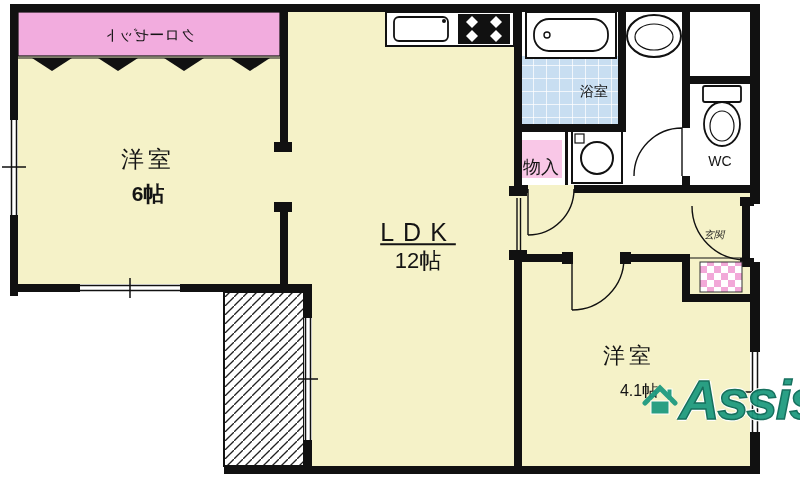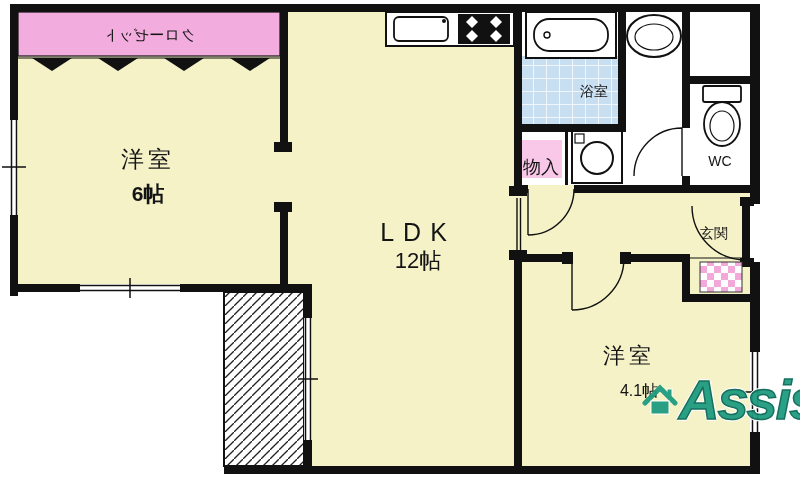--- a/index.html
+++ b/index.html
@@ -164,30 +164,30 @@
 
     <path d="M690 258 H750" stroke="#111" stroke-width="1.2" fill="none"></path>
     <rect x="700" y="262" width="42" height="30" fill="url(#checker)" stroke="#333" stroke-width="1"></rect>
   </svg>
 
   <div class="lbl mirror" style="left:149px;top:35px;font-size:15px;">クローゼット</div>
 
   <div class="lbl" style="left:148px;top:160px;font-size:23px;letter-spacing:4px;">洋室</div>
   <div class="lbl" style="left:148px;top:194px;font-size:21px;font-weight:bold;">6帖</div>
 
-  <div class="lbl" style="left:418px;top:233px;font-size:25px;letter-spacing:9px;">LDK</div>
+  <div class="lbl" style="left:418px;top:233px;font-size:25px;letter-spacing:9px;text-decoration:underline;">LDK</div>
   <div class="lbl" style="left:418px;top:261px;font-size:22px;">12帖</div>
 
   <div class="lbl" style="left:570px;top:92px;font-size:14px;margin-left:24px;">浴室</div>
 
   <div class="lbl" style="left:541px;top:168px;font-size:18px;">物入</div>
 
   <div class="lbl" style="left:720px;top:162px;font-size:14px;text-align:right;">WC</div>
 
-  <div class="lbl" style="left:714px;top:234px;font-size:14px;">玄関</div>
+  <div class="lbl" style="left:714px;top:234px;font-size:10px;font-style:italic;">玄関</div>
 
   <div class="lbl" style="left:629px;top:356px;font-size:22px;letter-spacing:4px;">洋室</div>
   <div class="lbl" style="left:629px;top:391px;font-size:16px;margin-left:10px;">4.1帖</div>
 
   <div class="logo">
     <svg width="36" height="36" viewBox="0 0 36 36">
       <rect x="25" y="7" width="5" height="9" style="fill:var(--logo)" stroke="#fff" stroke-width="1"></rect>
       <path d="M3 21 L18 6 L33 21" fill="none" style="stroke:var(--logo)" stroke-width="5" stroke-linecap="round"></path>
       <rect x="9" y="19" width="18" height="13" style="fill:var(--logo)" stroke="#fff" stroke-width="1"></rect>
     </svg>

